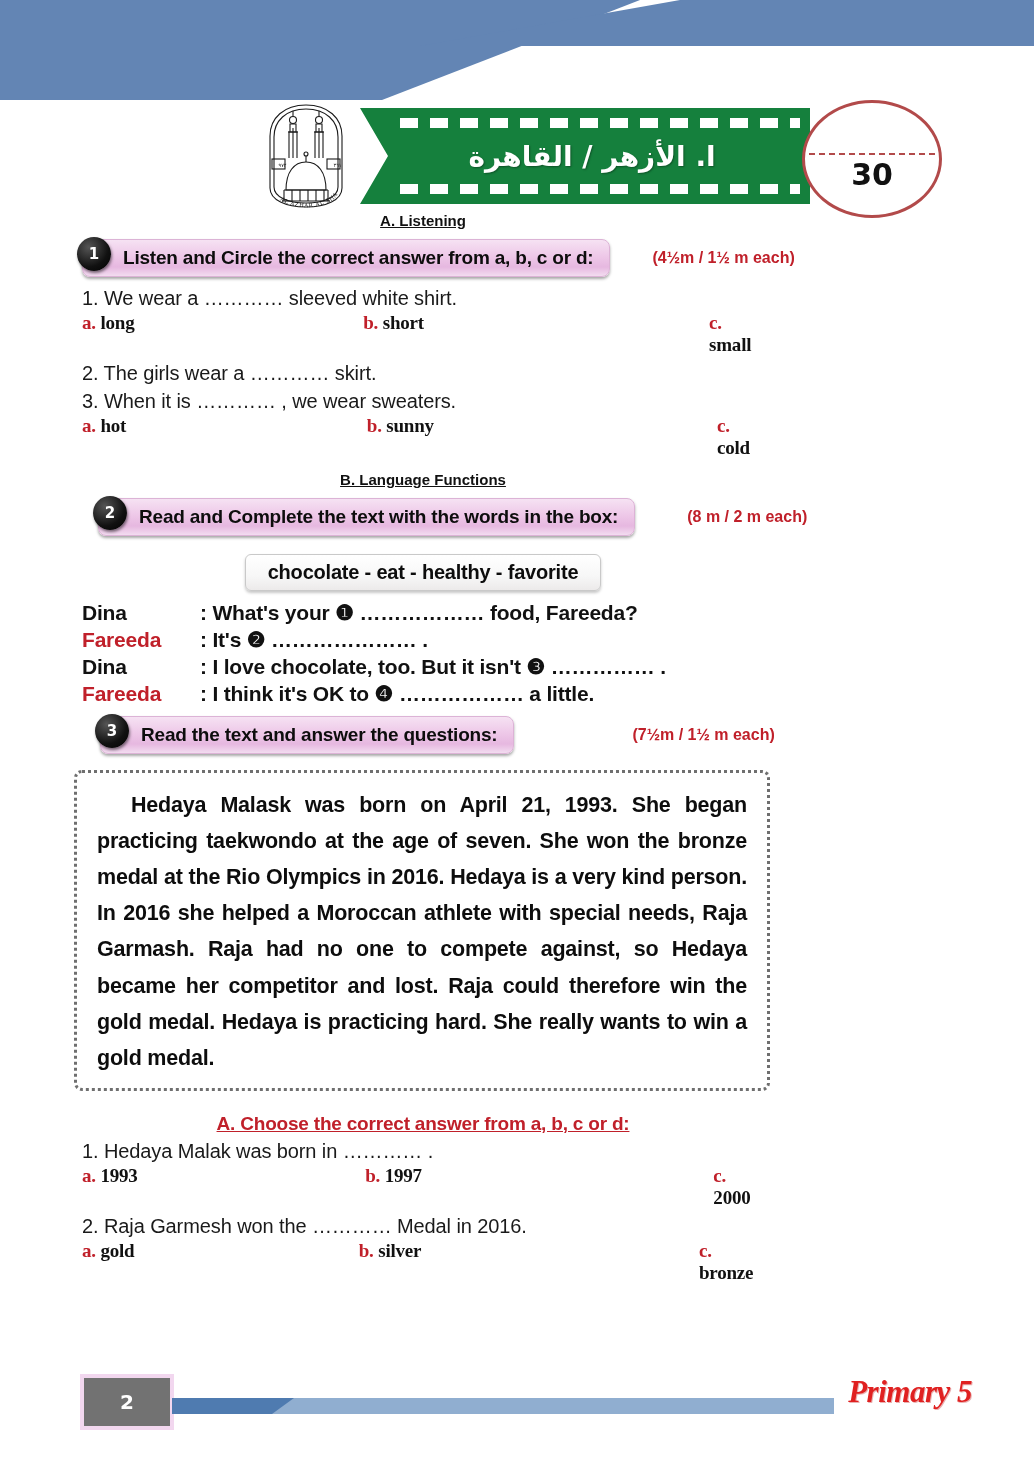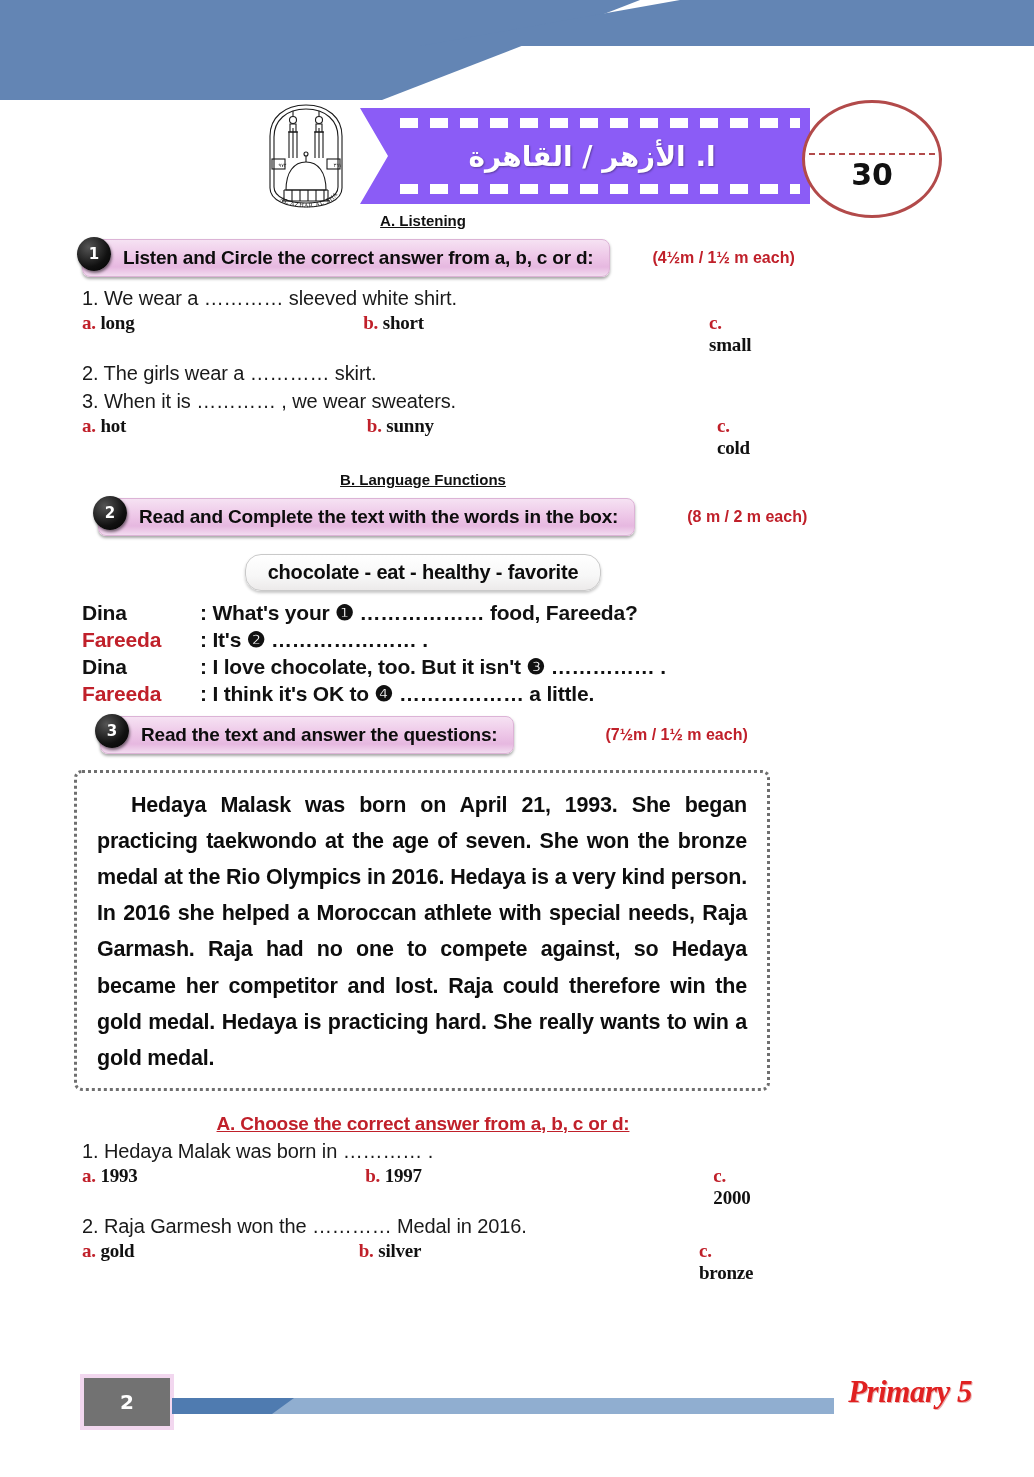--- a/index.html
+++ b/index.html
@@ -66,21 +66,21 @@
     top: 2px;
     width: 96px;
     height: 108px;
   }
   .ribbon {
     position: absolute;
     left: 360px;
     top: 8px;
     width: 450px;
     height: 96px;
-    background: #8b5cf6;
+    background: #15803d;
     clip-path: polygon(0 0, 100% 0, 100% 100%, 0 100%, 28px 50%);
     overflow: hidden;
   }
   .ribbon-inner {
     position: absolute;
     inset: 0;
     display: flex;
     align-items: center;
     justify-content: center;
   }
@@ -223,21 +223,21 @@
   }
 
   
   .wordbox-wrap {
     display: flex;
     justify-content: center;
     margin: 18px 0 10px 0;
   }
   .wordbox {
     border: 1px solid #c9c9c9;
-    border-radius: 16px;
+    border-radius: 6px;
     background: linear-gradient(to bottom, #ffffff 0%, #f7f7f7 60%, #eceaea 100%);
     box-shadow: 0 2px 3px rgba(0,0,0,.22);
     padding: 6px 22px;
     font-size: 20px;
     font-weight: bold;
     color: #0d0d0d;
     letter-spacing: -0.2px;
   }
 
   
@@ -461,21 +461,21 @@
         <span class="dlg-body">: I think it's OK to ❹ ……………… a little.</span>
       </div>
     </div>
 
 
     <div class="ex-row" style="margin-top:10px; padding-left:18px;">
       <div class="ex-pill">
         <span class="badge">3</span>
         <span class="ptext">Read the text and answer the questions:</span>
       </div>
-      <div class="marks" style="margin-left:81px;">(7½m / 1½ m each)</div>
+      <div class="marks" style="margin-left:108px;">(7½m / 1½ m each)</div>
     </div>
   </div>
 
   <div style="padding:0 68px 0 74px;">
     <div class="passage">
       <p>Hedaya Malask was born on April 21, 1993. She began practicing taekwondo at the age of seven. She won the bronze medal at the Rio Olympics in 2016. Hedaya is a very kind person. In 2016 she helped a Moroccan athlete with special needs, Raja Garmash. Raja had no one to compete against, so Hedaya became her competitor and lost. Raja could therefore win the gold medal. Hedaya is practicing hard. She really wants to win a gold medal.</p>
     </div>
   </div>
 
   <div class="pad">

